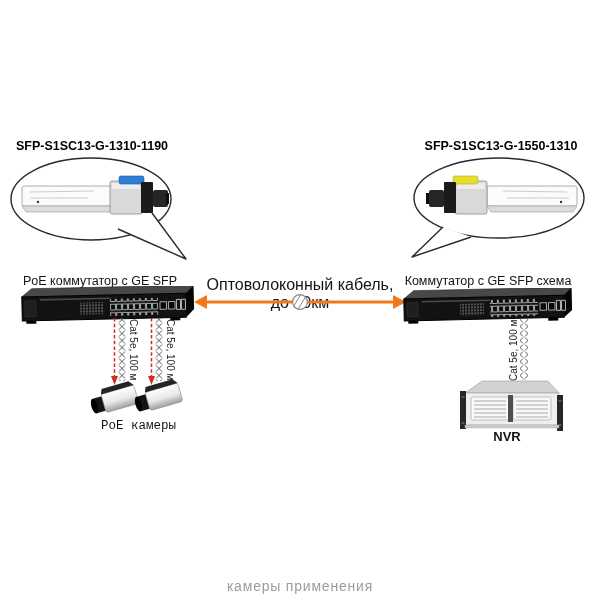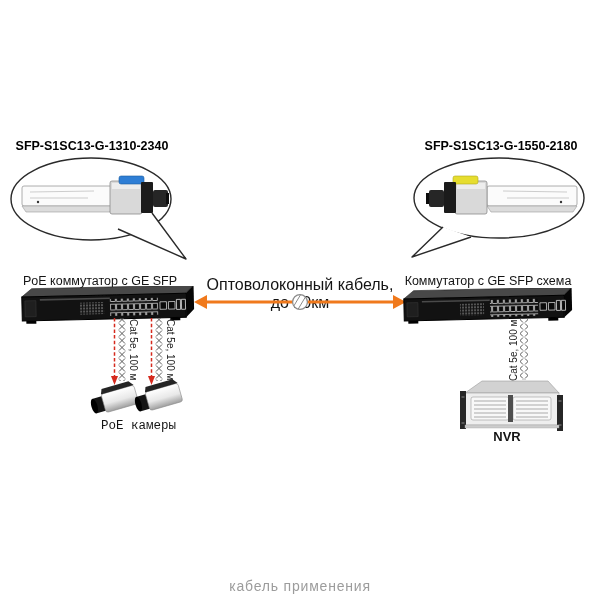--- a/index.html
+++ b/index.html
@@ -11,22 +11,22 @@
   .fiberlabel{font-size:16px;text-align:center;color:#141414;}
   .cablelabel{font-size:10px;color:#222;width:62px;height:12px;line-height:12px;white-space:nowrap;}
   .rotcw{transform:rotate(90deg);transform-origin:top left;}
   .rotccw{transform:rotate(-90deg);transform-origin:top left;}
   .caption{font-size:14px;letter-spacing:.8px;text-align:center;color:#9c9c9c;}
   svg{display:block;}
 </style>
 </head>
 <body>
 
-<div class="abs title" style="left:8px;top:139px;width:168px;">SFP-S1SC13-G-1310-2340</div>
-<div class="abs title" style="left:415px;top:139px;width:172px;">SFP-S1SC13-G-1550-2180</div>
+<div class="abs title" style="left:8px;top:139px;width:168px;">SFP-S1SC13-G-1310-1190</div>
+<div class="abs title" style="left:415px;top:139px;width:172px;">SFP-S1SC13-G-1550-1310</div>
 
 <svg class="abs" style="left:2px;top:155px;" width="195" height="110" viewBox="0 0 195 110">
   <ellipse cx="89" cy="44" rx="80" ry="41" fill="#fff" stroke="#2a2a2a" stroke-width="1.4"></ellipse>
   <path d="M116,74 L184,104 L150,58" fill="#fff" stroke="#2a2a2a" stroke-width="1.4" stroke-linejoin="round"></path>
   <g>
     <rect x="20" y="31" width="90" height="20" rx="2" fill="#fbfbfb" stroke="#9a9a9a" stroke-width="0.8"></rect>
     <path d="M20,51 L110,51 L108,57 L24,57 Z" fill="#dcdcdc" stroke="#9a9a9a" stroke-width="0.6"></path>
     <line x1="28" y1="37" x2="92" y2="36" stroke="#c0c0c0" stroke-width="0.8"></line>
     <line x1="28" y1="43" x2="86" y2="43" stroke="#c0c0c0" stroke-width="0.8"></line>
     <circle cx="36" cy="47" r="1.2" fill="#333"></circle>
@@ -211,13 +211,13 @@
   </g>
   <g>
     <rect x="55" y="19" width="38" height="23" rx="2" fill="#f8f8f8" stroke="#9b9b9b" stroke-width="0.6"></rect>
     <path d="M58,23 H90 M58,27 H90 M58,31 H90 M58,35 H90 M58,39 H90" stroke="#aaa" stroke-width="1" fill="none"></path>
   </g>
   <rect x="50" y="17" width="5" height="27" fill="#4f4f4f"></rect>
   <rect x="7" y="47" width="94" height="3" fill="#cccccc" stroke="#a5a5a5" stroke-width="0.4"></rect>
 </svg>
 <div class="abs devlabel" style="left:482px;top:429px;width:50px;font-size:13px;font-weight:bold;">NVR</div>
 
-<div class="abs caption" style="left:150px;top:578px;width:300px;">кабель применения</div>
+<div class="abs caption" style="left:150px;top:578px;width:300px;">камеры применения</div>
 
 </body></html>

